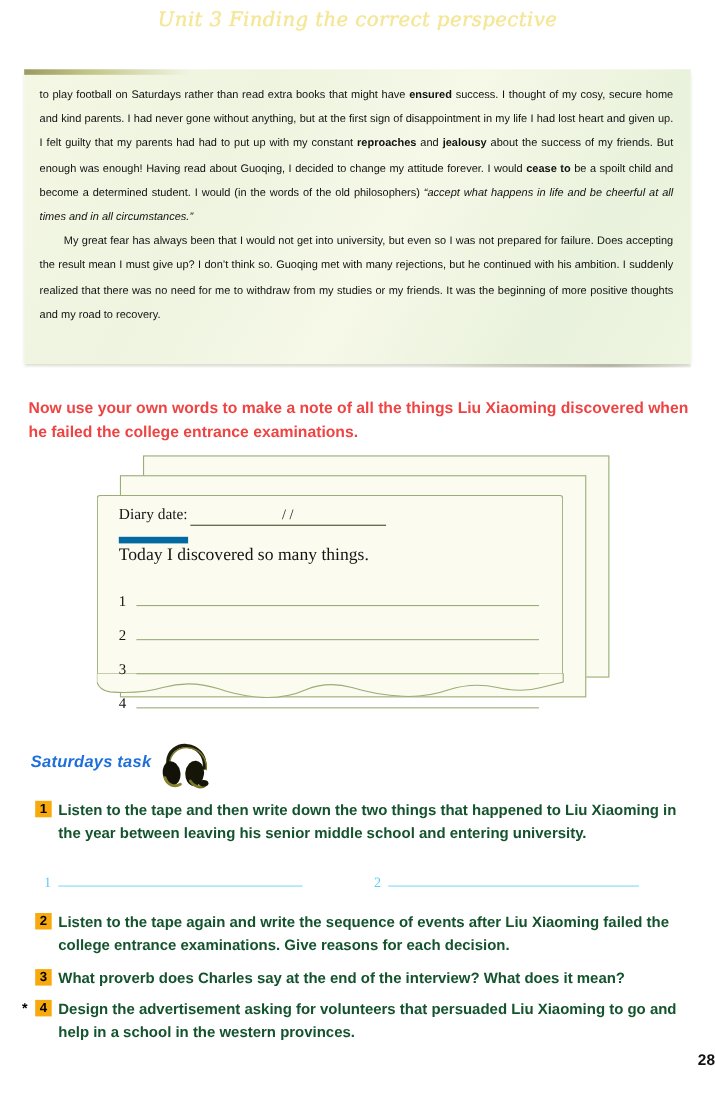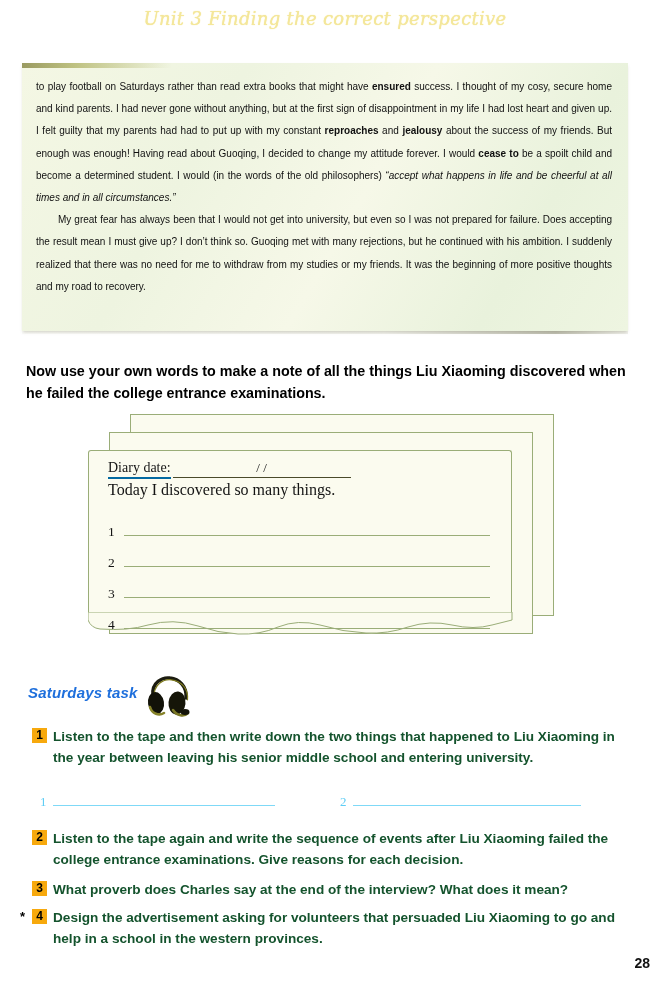--- a/index.html
+++ b/index.html
@@ -79,21 +79,21 @@
   
   .instruction {
     position: absolute;
     left: 26px;
     top: 360px;
     width: 600px;
     font-family: "Liberation Sans", sans-serif;
     font-weight: bold;
     font-size: 14.3px;
     line-height: 22px;
-    color: #000000;
+    color: #ef4444;
   }
 
   
   .card-stack {
     position: absolute;
     left: 88px;
     top: 414px;
     width: 470px;
     height: 235px;
   }
@@ -141,22 +141,22 @@
     font-family: "Liberation Serif", serif;
   }
   .diary-date-row {
     display: flex;
     align-items: baseline;
     font-size: 14px;
     color: #141414;
     margin-bottom: 2px;
   }
   .diary-date-label {
-    border-bottom: 2px solid #0369a1;
-    padding-bottom: 1px;
+    border-bottom: 6px solid #0369a1;
+    padding-bottom: 11px;
   }
   .diary-date-blanks {
     flex: 0 0 auto;
     width: 178px;
     border-bottom: 1px solid #4a4a2a;
     padding-bottom: 1px;
     margin-left: 2px;
     font-size: 13px;
     letter-spacing: 0;
     text-align: center;

